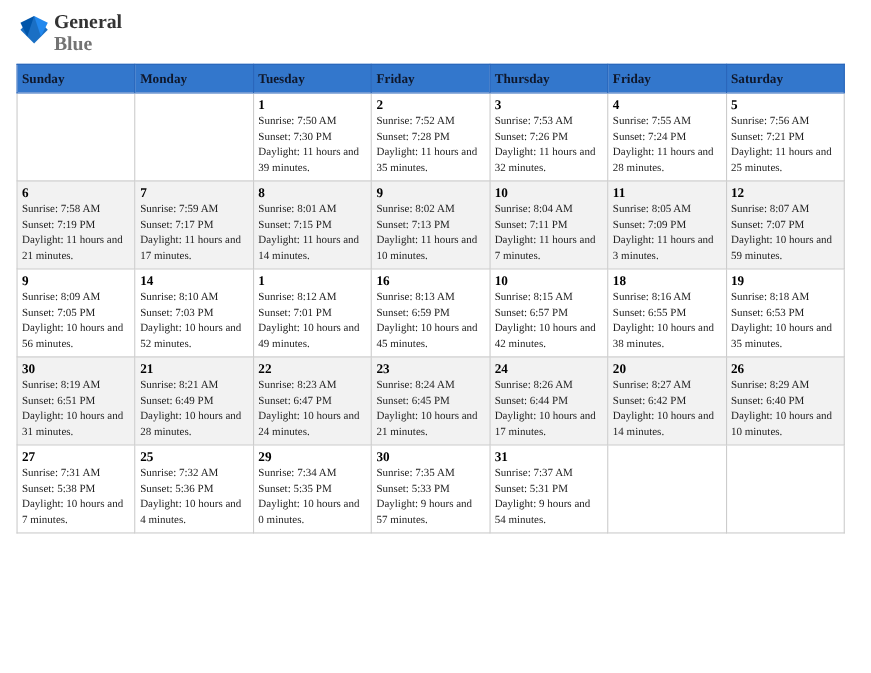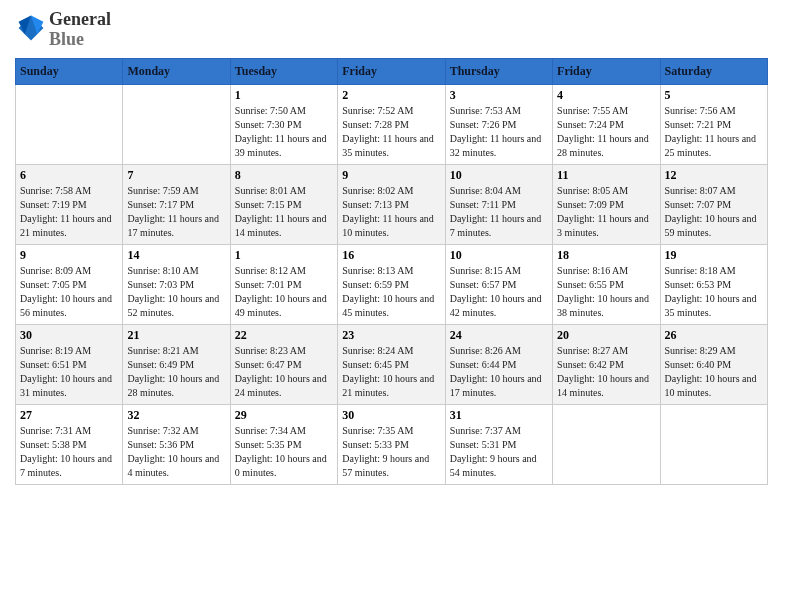--- a/index.html
+++ b/index.html
@@ -247,21 +247,21 @@
             <span class="day-number">26</span>
             <div class="day-info">Sunrise: 8:29 AM<br>Sunset: 6:40 PM<br>Daylight: 10 hours and 10 minutes.</div>
           </td>
         </tr>
         <tr>
           <td>
             <span class="day-number">27</span>
             <div class="day-info">Sunrise: 7:31 AM<br>Sunset: 5:38 PM<br>Daylight: 10 hours and 7 minutes.</div>
           </td>
           <td>
-            <span class="day-number">32</span>
+            <span class="day-number">25</span>
             <div class="day-info">Sunrise: 7:32 AM<br>Sunset: 5:36 PM<br>Daylight: 10 hours and 4 minutes.</div>
           </td>
           <td>
             <span class="day-number">29</span>
             <div class="day-info">Sunrise: 7:34 AM<br>Sunset: 5:35 PM<br>Daylight: 10 hours and 0 minutes.</div>
           </td>
           <td>
             <span class="day-number">30</span>
             <div class="day-info">Sunrise: 7:35 AM<br>Sunset: 5:33 PM<br>Daylight: 9 hours and 57 minutes.</div>
           </td>

